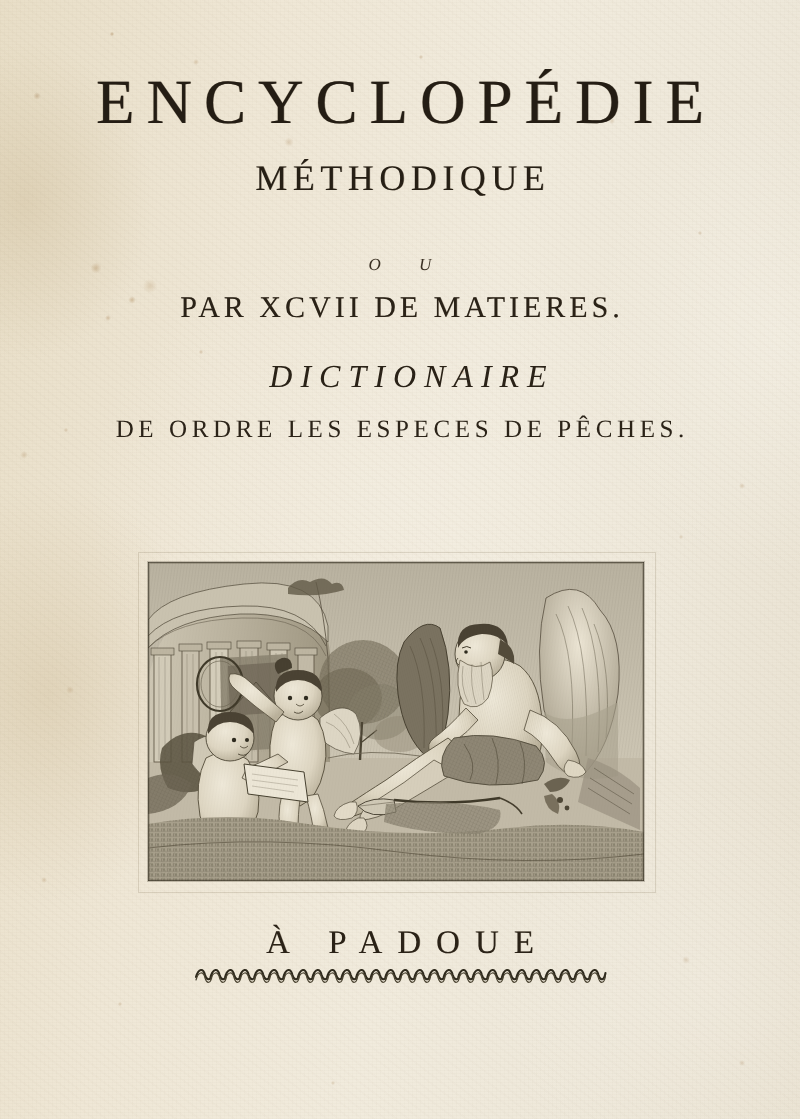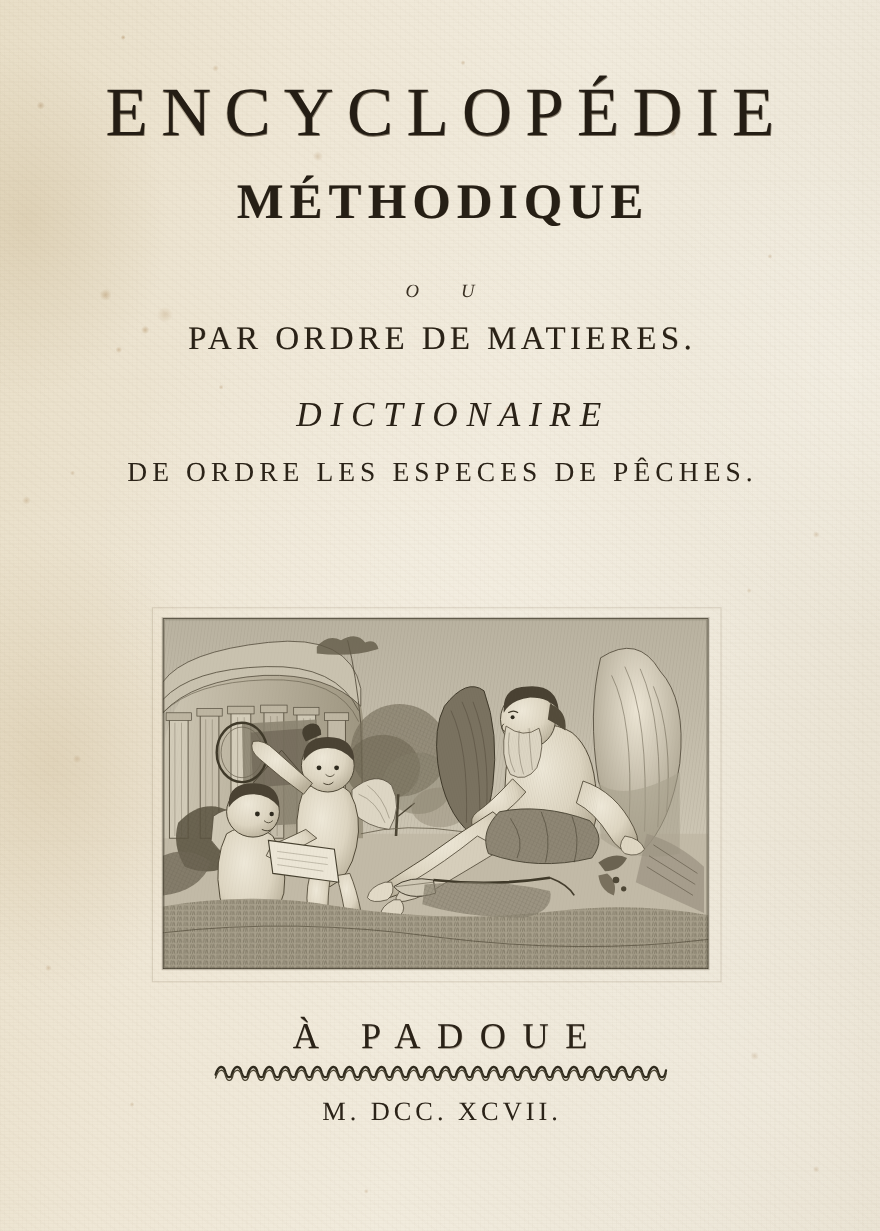--- a/index.html
+++ b/index.html
@@ -87,26 +87,25 @@
     text-indent: 12px;
     font-weight: 400;
     color: #241d14;
     text-shadow:
       0.6px 0.4px 0 rgba(60,48,32,0.5),
       -0.5px 0.3px 0.6px rgba(90,74,50,0.35);
   }
 
   .t-method {
     top: 157px;
-    font-size: 45px;
+    font-size: 36px;
     letter-spacing: 5.5px;
     text-indent: 5.5px;
     color: #261f15;
     text-shadow: 0.4px 0.3px 0 rgba(70,56,38,0.45);
-    font-weight: bold;
   }
 
   .t-ou {
     top: 240px;
     font-size: 17px;
     font-style: italic;
     letter-spacing: 17px;
     text-indent: 17px;
     color: #3a3023;
     margin-top: 15px;
@@ -207,21 +206,21 @@
   <div class="foxing"></div>
 
   <div class="content">
 
     <div class="line t-main">ENCYCLOPÉDIE</div>
 
     <div class="line t-method">MÉTHODIQUE</div>
 
     <div class="line t-ou">O U</div>
 
-    <div class="line t-ordre">PAR ORDRE DE MATIERES.</div>
+    <div class="line t-ordre">PAR XCVII DE MATIERES.</div>
 
     <div class="line t-dict">DICTIONAIRE</div>
 
     <div class="line t-especes">DE ORDRE LES ESPECES DE PÊCHES.</div>
 
 
     <div class="plate-mark"></div>
 
     <div class="vignette">
       <svg viewBox="0 0 496 319" preserveAspectRatio="none" aria-hidden="true">
@@ -494,16 +493,15 @@
 
     <div class="ornament">
       <svg viewBox="0 0 416 18" preserveAspectRatio="none" aria-hidden="true">
         <g id="chain-group" fill="none" stroke="#2f2a1d" stroke-width="1.5" stroke-linecap="round">
             <path d="M4.00 12 C 6.62 3, 11.29 3, 13.03 10 C 14.78 16, 18.86 16, 20.03 8 M18.57 12 C 21.19 3, 25.86 3, 27.61 10 C 29.35 16, 33.43 16, 34.60 8 M33.14 12 C 35.77 3, 40.43 3, 42.18 10 C 43.93 16, 48.01 16, 49.17 8 M47.71 12 C 50.34 3, 55.00 3, 56.75 10 C 58.50 16, 62.58 16, 63.74 8 M62.29 12 C 64.91 3, 69.57 3, 71.32 10 C 73.07 16, 77.15 16, 78.31 8 M76.86 12 C 79.48 3, 84.14 3, 85.89 10 C 87.64 16, 91.72 16, 92.89 8 M91.43 12 C 94.05 3, 98.71 3, 100.46 10 C 102.21 16, 106.29 16, 107.46 8 M106.00 12 C 108.62 3, 113.29 3, 115.03 10 C 116.78 16, 120.86 16, 122.03 8 M120.57 12 C 123.19 3, 127.86 3, 129.61 10 C 131.35 16, 135.43 16, 136.60 8 M135.14 12 C 137.77 3, 142.43 3, 144.18 10 C 145.93 16, 150.01 16, 151.17 8 M149.71 12 C 152.34 3, 157.00 3, 158.75 10 C 160.50 16, 164.58 16, 165.74 8 M164.29 12 C 166.91 3, 171.57 3, 173.32 10 C 175.07 16, 179.15 16, 180.31 8 M178.86 12 C 181.48 3, 186.14 3, 187.89 10 C 189.64 16, 193.72 16, 194.89 8 M193.43 12 C 196.05 3, 200.71 3, 202.46 10 C 204.21 16, 208.29 16, 209.46 8 M208.00 12 C 210.62 3, 215.29 3, 217.03 10 C 218.78 16, 222.86 16, 224.03 8 M222.57 12 C 225.19 3, 229.86 3, 231.61 10 C 233.35 16, 237.43 16, 238.60 8 M237.14 12 C 239.77 3, 244.43 3, 246.18 10 C 247.93 16, 252.01 16, 253.17 8 M251.71 12 C 254.34 3, 259.00 3, 260.75 10 C 262.50 16, 266.58 16, 267.74 8 M266.29 12 C 268.91 3, 273.57 3, 275.32 10 C 277.07 16, 281.15 16, 282.31 8 M280.86 12 C 283.48 3, 288.14 3, 289.89 10 C 291.64 16, 295.72 16, 296.89 8 M295.43 12 C 298.05 3, 302.71 3, 304.46 10 C 306.21 16, 310.29 16, 311.46 8 M310.00 12 C 312.62 3, 317.29 3, 319.03 10 C 320.78 16, 324.86 16, 326.03 8 M324.57 12 C 327.19 3, 331.86 3, 333.61 10 C 335.35 16, 339.43 16, 340.60 8 M339.14 12 C 341.77 3, 346.43 3, 348.18 10 C 349.93 16, 354.01 16, 355.17 8 M353.71 12 C 356.34 3, 361.00 3, 362.75 10 C 364.50 16, 368.58 16, 369.74 8 M368.29 12 C 370.91 3, 375.57 3, 377.32 10 C 379.07 16, 383.15 16, 384.31 8 M382.86 12 C 385.48 3, 390.14 3, 391.89 10 C 393.64 16, 397.72 16, 398.89 8 M397.43 12 C 400.05 3, 404.71 3, 406.46 10 C 408.21 16, 412.29 16, 413.46 8 " fill="none" stroke="#2f2a1d" stroke-width="2.1" stroke-linecap="round"></path>
             <path d="M4.00 12 C 6.62 3, 11.29 3, 13.03 10 C 14.78 16, 18.86 16, 20.03 8 M18.57 12 C 21.19 3, 25.86 3, 27.61 10 C 29.35 16, 33.43 16, 34.60 8 M33.14 12 C 35.77 3, 40.43 3, 42.18 10 C 43.93 16, 48.01 16, 49.17 8 M47.71 12 C 50.34 3, 55.00 3, 56.75 10 C 58.50 16, 62.58 16, 63.74 8 M62.29 12 C 64.91 3, 69.57 3, 71.32 10 C 73.07 16, 77.15 16, 78.31 8 M76.86 12 C 79.48 3, 84.14 3, 85.89 10 C 87.64 16, 91.72 16, 92.89 8 M91.43 12 C 94.05 3, 98.71 3, 100.46 10 C 102.21 16, 106.29 16, 107.46 8 M106.00 12 C 108.62 3, 113.29 3, 115.03 10 C 116.78 16, 120.86 16, 122.03 8 M120.57 12 C 123.19 3, 127.86 3, 129.61 10 C 131.35 16, 135.43 16, 136.60 8 M135.14 12 C 137.77 3, 142.43 3, 144.18 10 C 145.93 16, 150.01 16, 151.17 8 M149.71 12 C 152.34 3, 157.00 3, 158.75 10 C 160.50 16, 164.58 16, 165.74 8 M164.29 12 C 166.91 3, 171.57 3, 173.32 10 C 175.07 16, 179.15 16, 180.31 8 M178.86 12 C 181.48 3, 186.14 3, 187.89 10 C 189.64 16, 193.72 16, 194.89 8 M193.43 12 C 196.05 3, 200.71 3, 202.46 10 C 204.21 16, 208.29 16, 209.46 8 M208.00 12 C 210.62 3, 215.29 3, 217.03 10 C 218.78 16, 222.86 16, 224.03 8 M222.57 12 C 225.19 3, 229.86 3, 231.61 10 C 233.35 16, 237.43 16, 238.60 8 M237.14 12 C 239.77 3, 244.43 3, 246.18 10 C 247.93 16, 252.01 16, 253.17 8 M251.71 12 C 254.34 3, 259.00 3, 260.75 10 C 262.50 16, 266.58 16, 267.74 8 M266.29 12 C 268.91 3, 273.57 3, 275.32 10 C 277.07 16, 281.15 16, 282.31 8 M280.86 12 C 283.48 3, 288.14 3, 289.89 10 C 291.64 16, 295.72 16, 296.89 8 M295.43 12 C 298.05 3, 302.71 3, 304.46 10 C 306.21 16, 310.29 16, 311.46 8 M310.00 12 C 312.62 3, 317.29 3, 319.03 10 C 320.78 16, 324.86 16, 326.03 8 M324.57 12 C 327.19 3, 331.86 3, 333.61 10 C 335.35 16, 339.43 16, 340.60 8 M339.14 12 C 341.77 3, 346.43 3, 348.18 10 C 349.93 16, 354.01 16, 355.17 8 M353.71 12 C 356.34 3, 361.00 3, 362.75 10 C 364.50 16, 368.58 16, 369.74 8 M368.29 12 C 370.91 3, 375.57 3, 377.32 10 C 379.07 16, 383.15 16, 384.31 8 M382.86 12 C 385.48 3, 390.14 3, 391.89 10 C 393.64 16, 397.72 16, 398.89 8 M397.43 12 C 400.05 3, 404.71 3, 406.46 10 C 408.21 16, 412.29 16, 413.46 8 " fill="none" stroke="#4a4331" stroke-width="1.2" stroke-linecap="round" transform="translate(0,3)"></path>
           </g>
       </svg>
     </div>
 
-    <div class="line t-date">M. DCC. XCVII.</div>
 
   </div>
 </div>
 
 </body></html>

